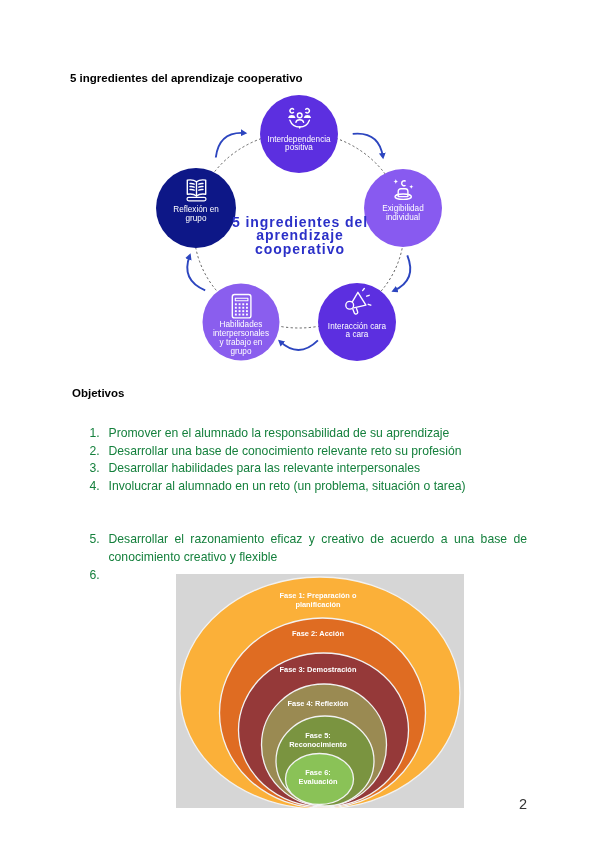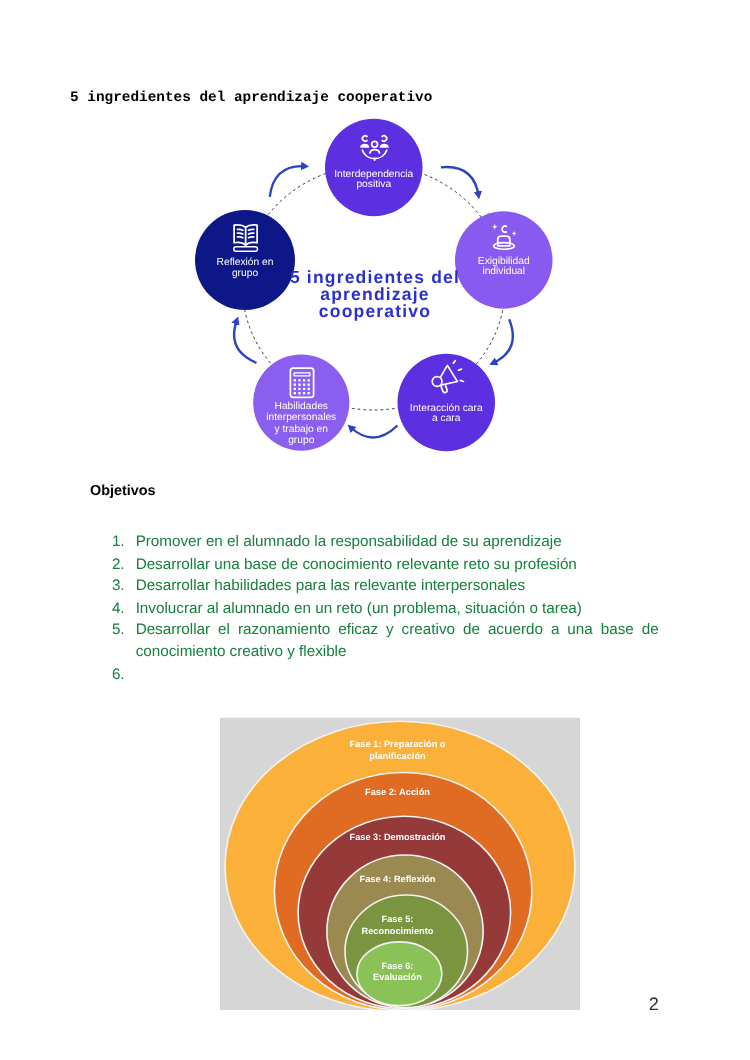--- a/index.html
+++ b/index.html
@@ -1,25 +1,25 @@
 <!DOCTYPE html>
 <html><head>
 <meta charset="utf-8">
 <style>
   html,body{margin:0;padding:0;}
   body{width:600px;height:848px;background:#ffffff;position:relative;overflow:hidden;
        font-family:"Liberation Sans",sans-serif;}
-  .h1{position:absolute;left:56px;top:72px;font-size:11.5px;font-weight:bold;color:#000;font-family:Liberation Mono, monospace;}
+  .h1{position:absolute;left:70px;top:72px;font-size:11.5px;font-weight:bold;color:#000;}
   #diagram{position:absolute;left:140px;top:85px;}
   .obj{position:absolute;left:72px;top:387px;font-size:11.5px;font-weight:bold;color:#000;}
   .list{position:absolute;left:72px;top:425px;width:455px;font-size:12.2px;color:#15803d;}
   .list ol{margin:0;padding:0 0 0 36.5px;list-style:none;counter-reset:it;}
   .list li{line-height:17.6px;counter-increment:it;position:relative;}
   .list li::before{content:counter(it)".";position:absolute;left:-19px;top:0;}
-  .jl{text-align:justify;text-align-last:justify;}
+  .jl{text-align:justify;text-align-last:justify;margin-top:36px;}
   #fases{position:absolute;left:176px;top:574px;}
   .pagenum{position:absolute;left:519px;top:796.5px;font-size:14.5px;color:#333;line-height:1;}
 </style>
 </head>
 <body>
 <div class="h1">5 ingredientes del aprendizaje cooperativo</div>
 
 <svg id="diagram" width="330" height="300" viewBox="140 85 330 300">
 
   <ellipse cx="299" cy="230" rx="105" ry="98" fill="none" stroke="#3a3a3a" stroke-width="0.8" stroke-dasharray="2.2,2.4"></ellipse>

